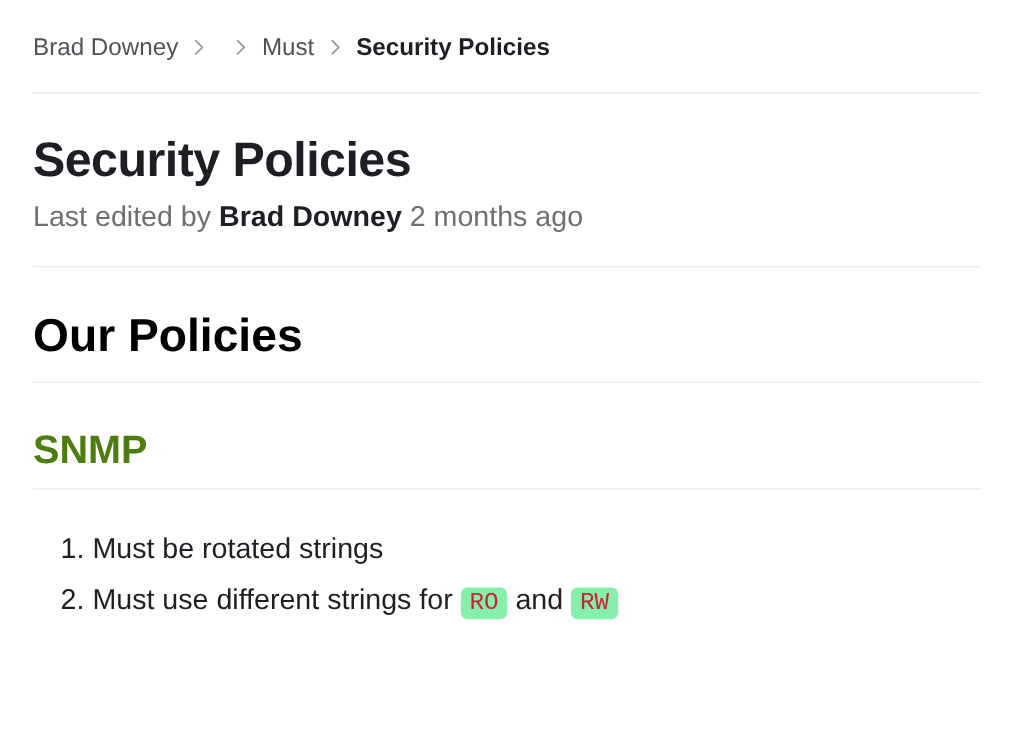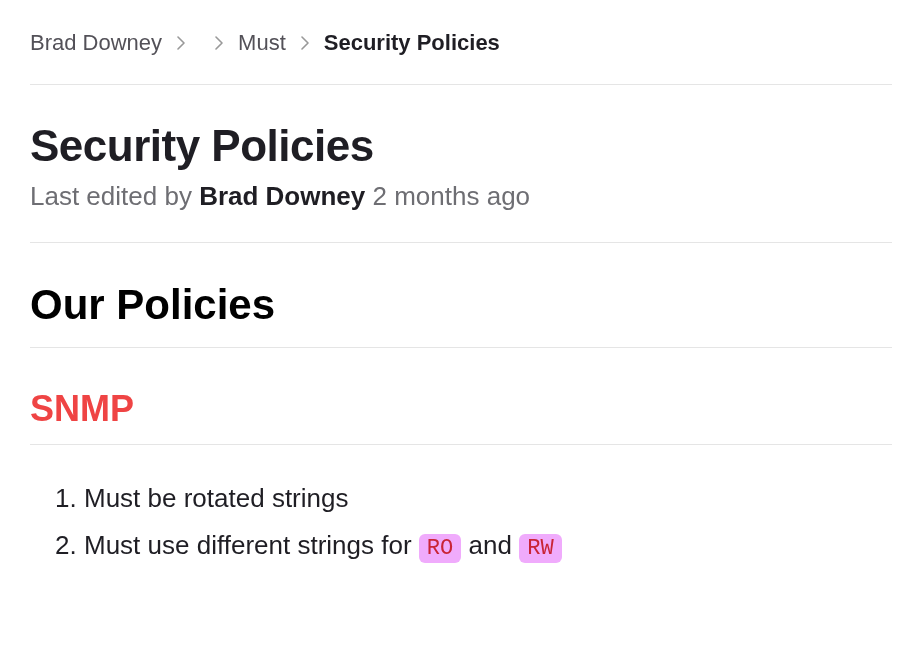--- a/index.html
+++ b/index.html
@@ -66,34 +66,34 @@
       padding-bottom: 18px;
       border-bottom: 1px solid #e5e5e5;
       color: #000000;
     }
     h2.section-heading {
       font-size: 36px;
       font-weight: 700;
       margin-top: 40px;
       padding-bottom: 14px;
       border-bottom: 1px solid #e5e5e5;
-      color: #ef4444;
+      color: #4d7c0f;
     }
     ol.policy-list {
       margin-top: 34px;
       padding-left: 54px;
       font-size: 26px;
       color: #1f1e24;
     }
     ol.policy-list li {
       margin-bottom: 8px;
       line-height: 1.5;
     }
     code.inline-code {
-      background: #f0abfc;
+      background: #86efac;
       color: #c92436;
       font-family: "SFMono-Regular", Consolas, "Liberation Mono", Menlo, monospace;
       font-size: 0.85em;
       padding: 2px 8px;
       border-radius: 6px;
     }
   </style>
 </head>
 <body>
 

